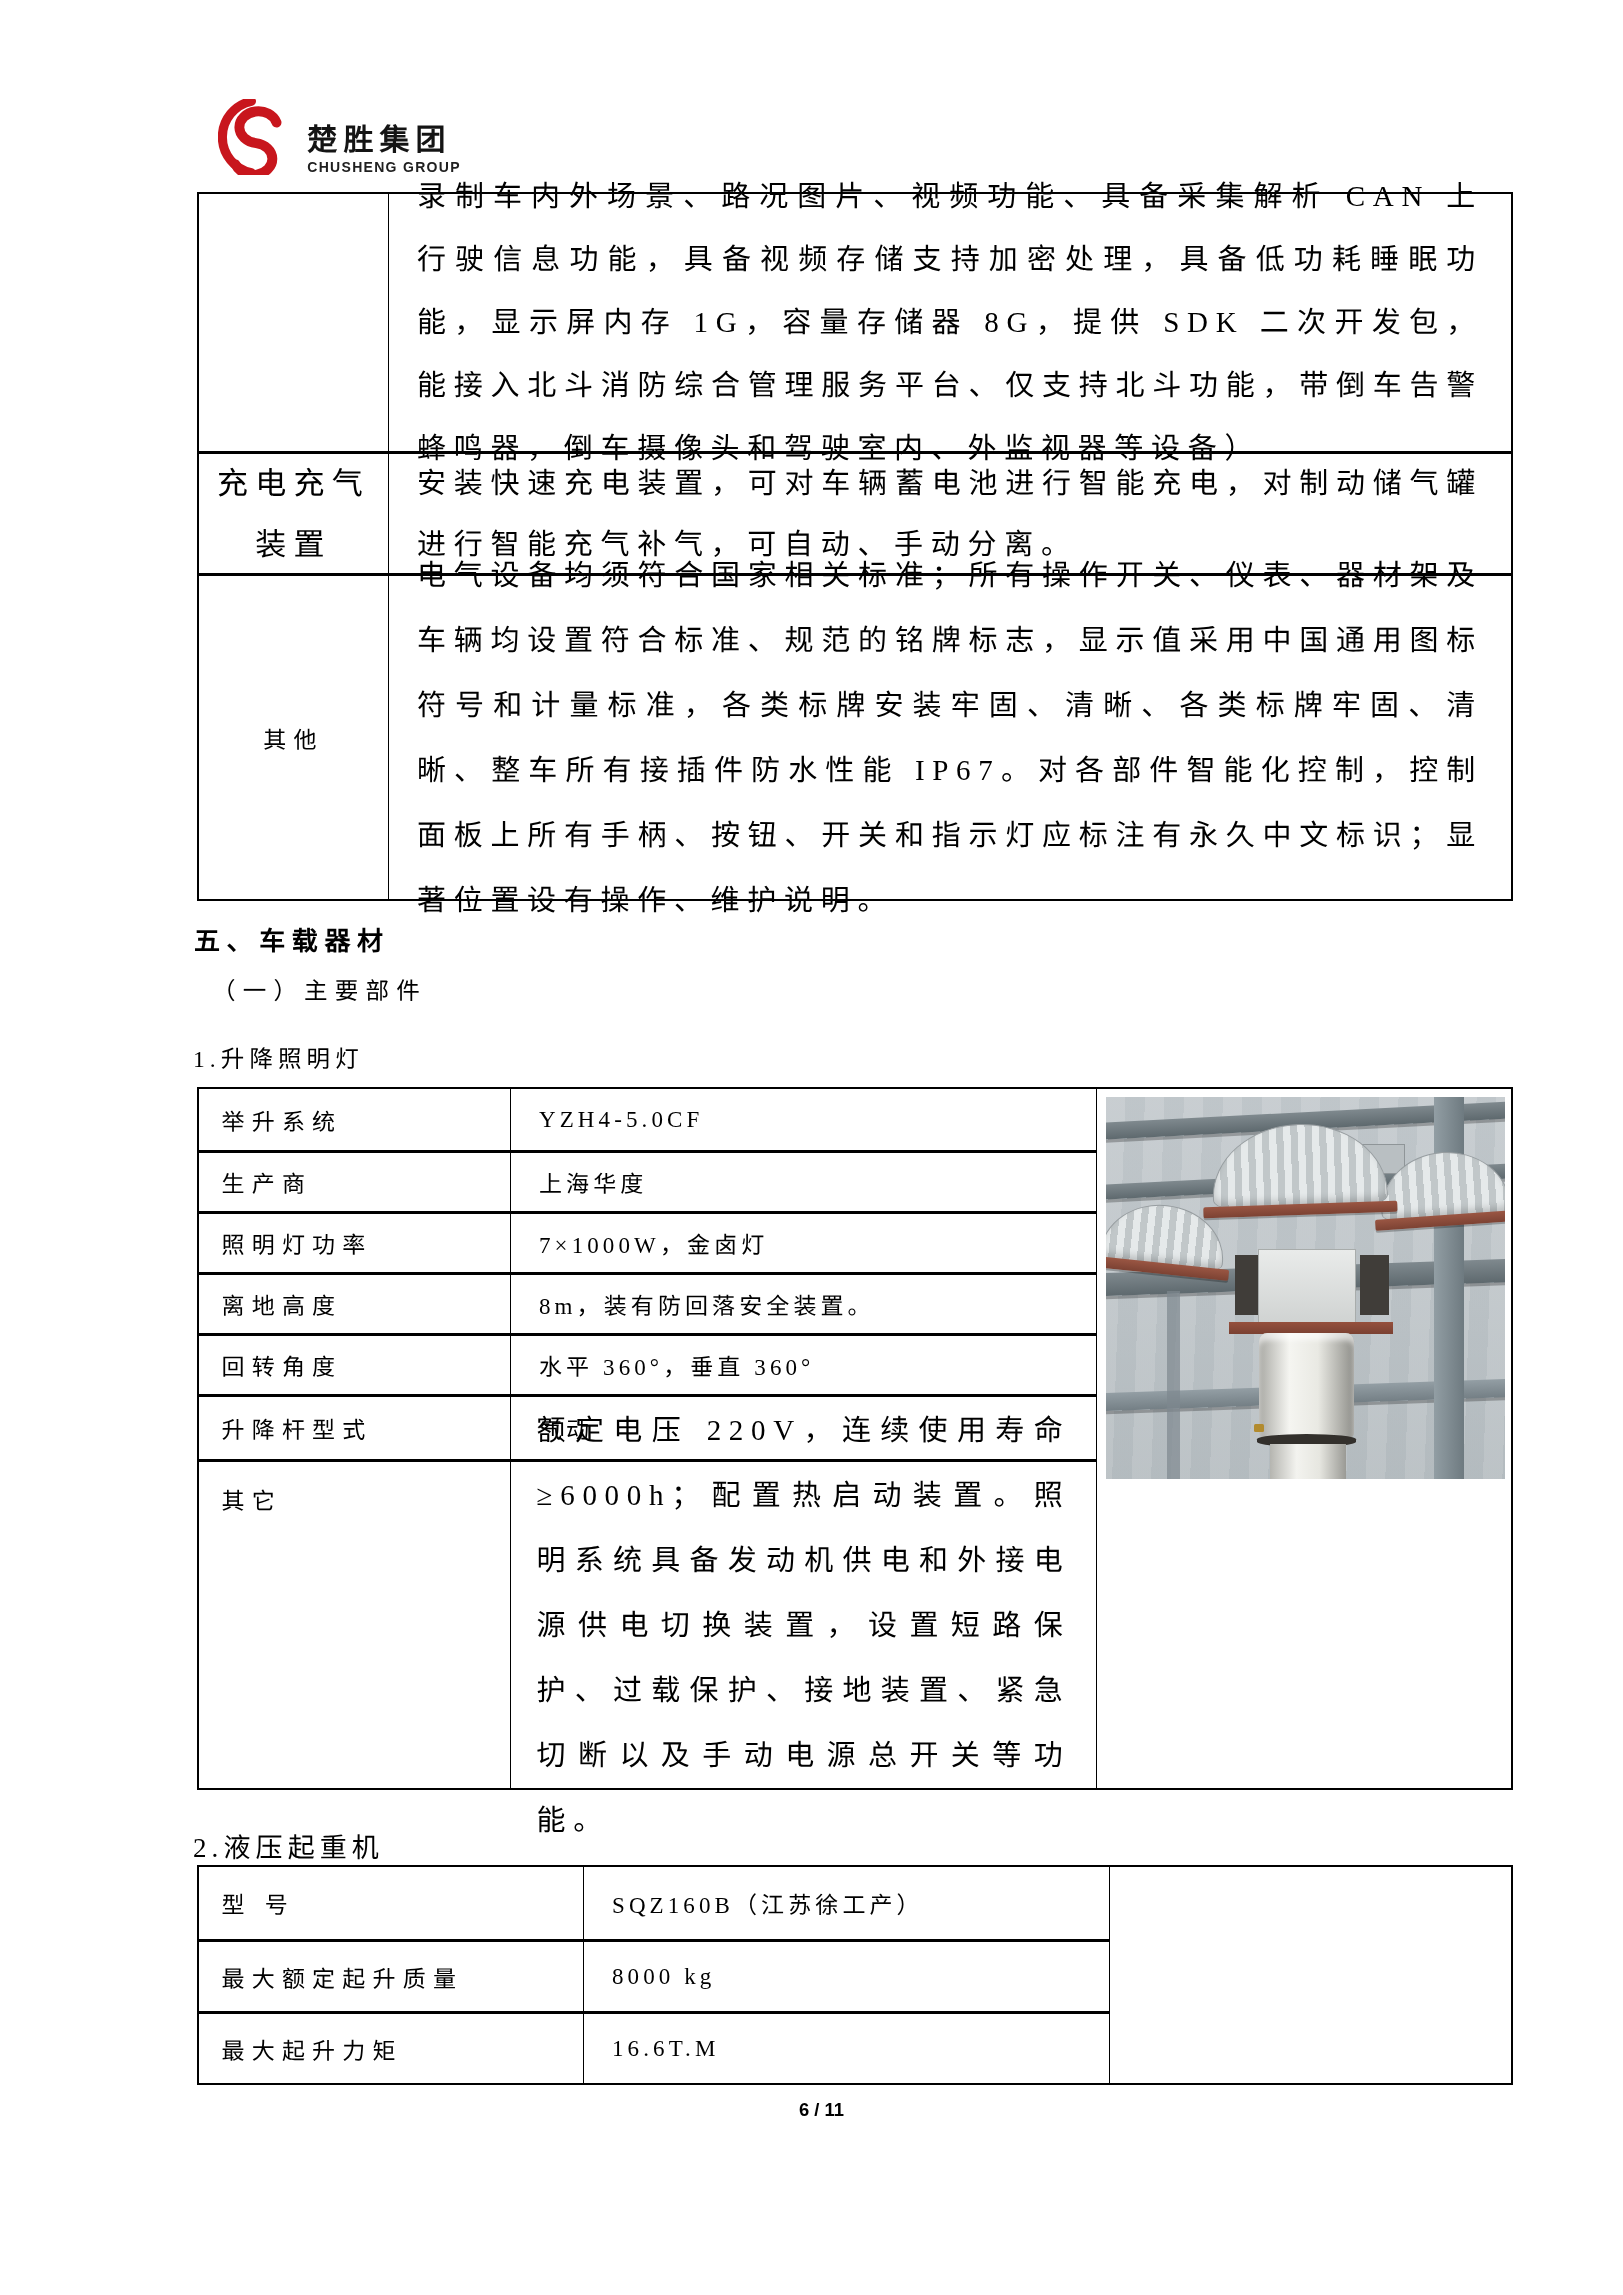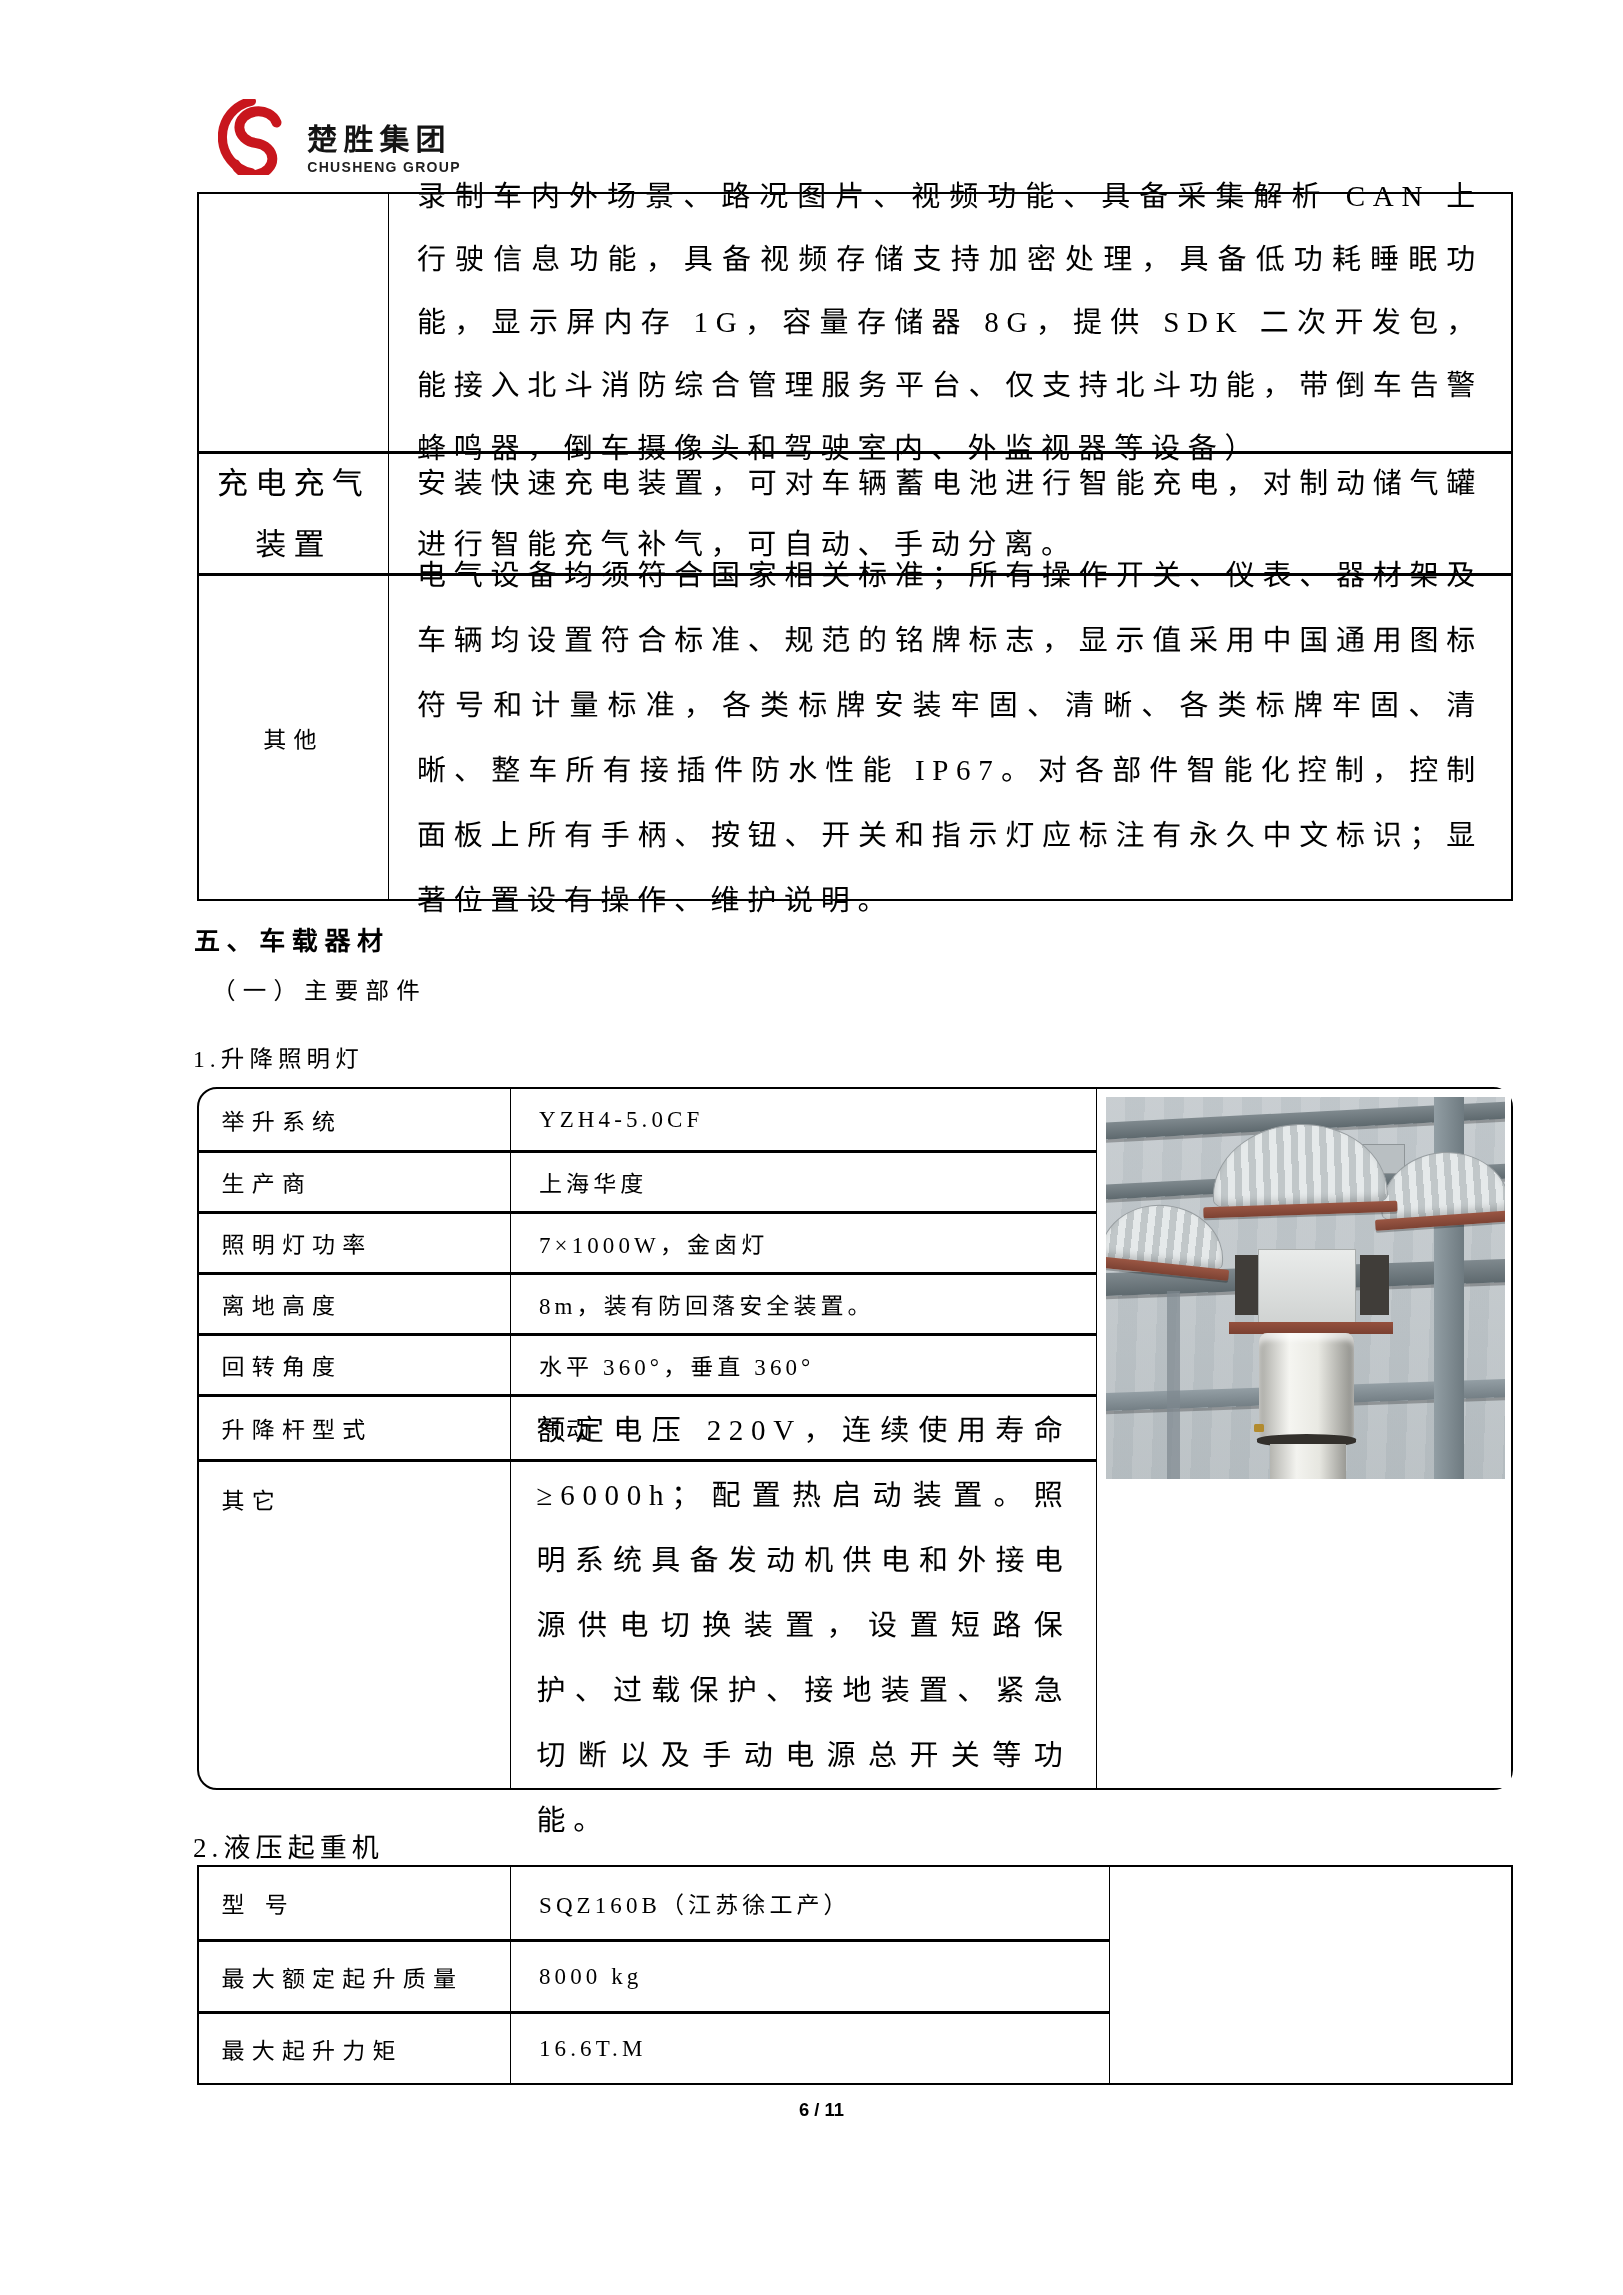--- a/index.html
+++ b/index.html
@@ -43,36 +43,36 @@
 
   
   .h-section { position:absolute; left:194px; top:920px;
     font-family:"Liberation Sans","DejaVu Sans",sans-serif; font-weight:bold;
     font-size:26px; letter-spacing:6.6px; }
   .h-sub  { position:absolute; left:212px; top:972px; font-size:23.5px; letter-spacing:7.2px; }
   .h-item1 { position:absolute; left:193px; top:1040px; font-size:23.5px; letter-spacing:5.1px; }
   .h-item2 { position:absolute; left:193px; top:1826px; font-size:27px; letter-spacing:5.1px; }
 
   
-  .t2 { top:1087px; display:flex;border-radius:20px; }
+  .t2 { top:1087px; display:flex; }
   .t2-left { width:897px; }
   .t2-left .lblcell { width:312px; padding-left:22.5px; }
   .t2-left .valcell { padding:0 28px; }
   .t2-left .rS { height:61px; }
   .t2-left .r6 { height:65px; }
   .t2-left .r7 { height:329px; }
   .t2-left .r7 .valcell { justify-content:center; padding:7.2px 25.6px; }
   .t2-left .r7 .par { line-height:65px; }
   .t2 .photocell { flex:1; border-left:1.5px solid #000; background:#fff; }
   .val-single { font-size:23px; letter-spacing:4.1px; }
 
   
   .t3 { top:1865px; display:flex; }
   .t3-left { width:910px; }
-  .t3-left .lblcell { width:312px; padding-left:22.5px; }
+  .t3-left .lblcell { width:385px; padding-left:22.5px; }
   .t3-left .valcell { padding:0 28px; }
   .t3-left .row { height:72px; }
   .t3 .emptycell { flex:1; border-left:1.5px solid #000; background:#fff; }
 
   
   .footer { position:absolute; left:0; right:0; top:2099px; text-align:center;
     font-family:"Liberation Sans","DejaVu Sans",sans-serif; font-weight:bold; font-size:18.4px;margin-left:20px; }
 
   
   .photo { position:relative; margin:8.2px 0 0 8.7px; width:399px; height:382px; overflow:hidden;

